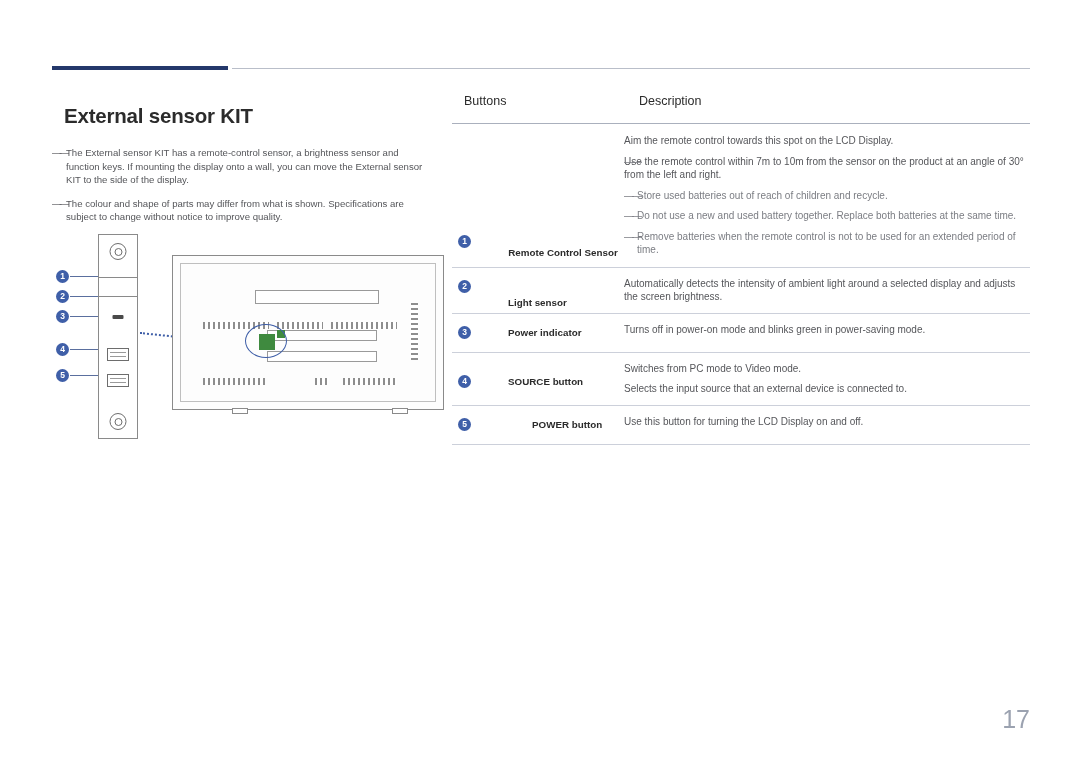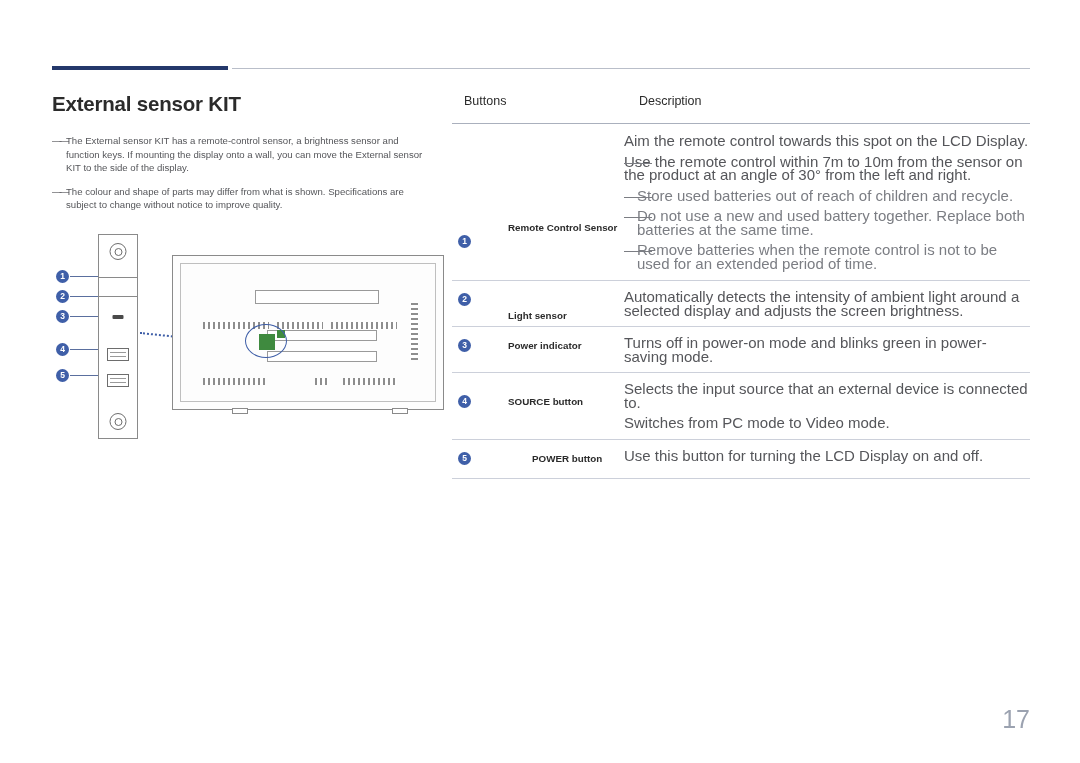--- a/index.html
+++ b/index.html
@@ -45,21 +45,21 @@
     position: absolute;
     left: 52px;
     top: 92px;
     width: 380px;
   }
   .chapter-title {
     font-size: 20.5px;
     font-weight: bold;
     color: #2b2b2b;
     letter-spacing: -0.2px;
-    margin: 0;
+    margin: 12px;
     padding: 0;
   }
   .note-block {
     margin-top: 18px;
   }
   .note {
     position: relative;
     font-size: 9.6px;
     line-height: 13.6px;
     color: #55565a;
@@ -282,21 +282,21 @@
     position: absolute;
     left: 56px;
     width: 110px;
     font-size: 9.8px;
     font-weight: bold;
     color: #2b2b2b;
     line-height: 13.5px;
   }
   .trow .desc {
     margin-left: 172px;
-    font-size: 15px;
+    font-size: 10px;
     color: #55565a;
     line-height: 13.5px;
   }
   .desc p {
     margin: 0 0 7px 0;
   }
   .desc p:last-child { margin-bottom: 0; }
   .desc .sub {
     position: relative;
     padding-left: 13px;
@@ -305,21 +305,21 @@
   .desc .sub .dash {
     position: absolute;
     left: 0;
     top: 0;
     letter-spacing: -2px;
   }
 
   
   #row-1 { padding-top: 10px; padding-bottom: 10px; }
   #row-1 .num { top: 111px; }
-  #row-1 .btn-label { top: 97px; }
+  #row-1 .btn-label { top: 122px; text-align: center; }
   #row-2 .num { top: 12px; }
   #row-2 .btn-label { top: 12px; margin-top: 16px; }
   #row-3 .num { top: 12px; }
   #row-3 .btn-label { top: 12px; }
   #row-4 .num { top: 22px; }
   #row-4 .btn-label { top: 22px; }
   #row-5 .num { top: 12px; }
   #row-5 .btn-label { top: 12px; margin-left: 24px; }
 
   
@@ -434,22 +434,22 @@
       <div class="btn-label">Power indicator</div>
       <div class="desc">
         <p>Turns off in power-on mode and blinks green in power-saving mode.</p>
       </div>
     </div>
 
     <div class="trow" id="row-4">
       <div class="num">4</div>
       <div class="btn-label">SOURCE button</div>
       <div class="desc">
+        <p>Switches from PC mode to Video mode.</p>
         <p>Selects the input source that an external device is connected to.</p>
-        <p>Switches from PC mode to Video mode.</p>
       </div>
     </div>
 
     <div class="trow" id="row-5">
       <div class="num">5</div>
       <div class="btn-label">POWER button</div>
       <div class="desc">
         <p>Use this button for turning the LCD Display on and off.</p>
       </div>
     </div>

